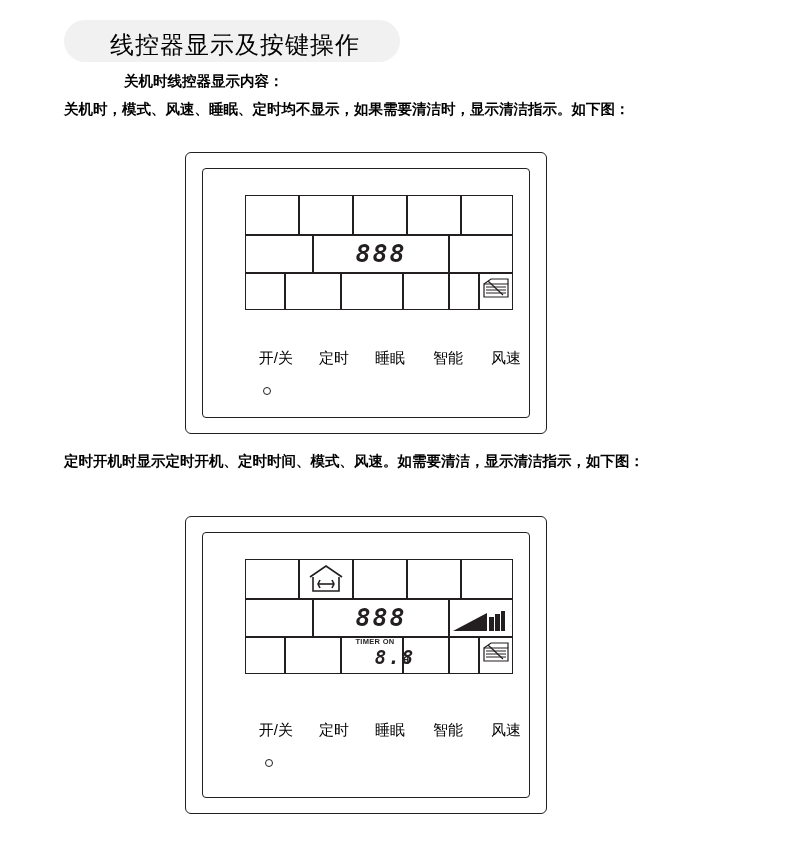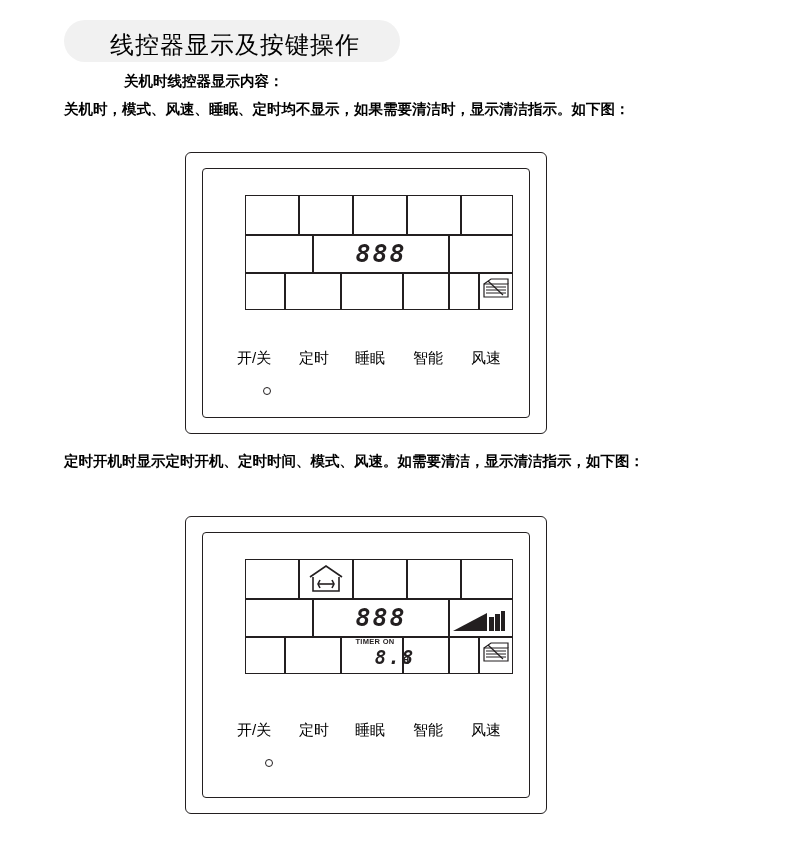--- a/index.html
+++ b/index.html
@@ -167,21 +167,21 @@
     position: absolute;
     left: 34px;
     width: 290px;
     height: 20px;
     font-size: 15px;
     color: #000;
   }
   .btn-row .btn-label {
     position: absolute;
     top: 0;
-    text-align: left;
+    text-align: right;
     white-space: nowrap;
   }
 
   
   .led {
     position: absolute;
     width: 6px;
     height: 6px;
     border: 1px solid #231f20;
     border-radius: 50%;

